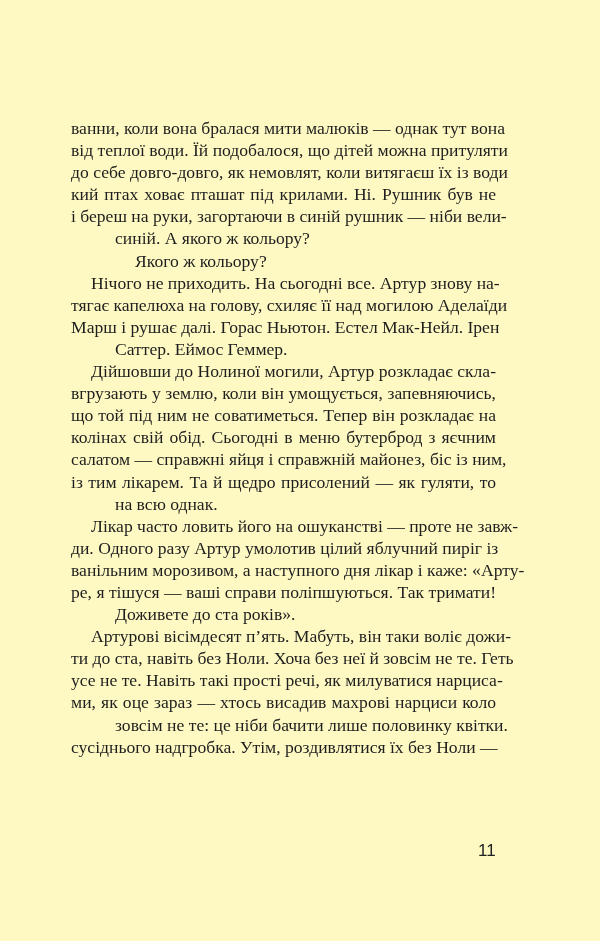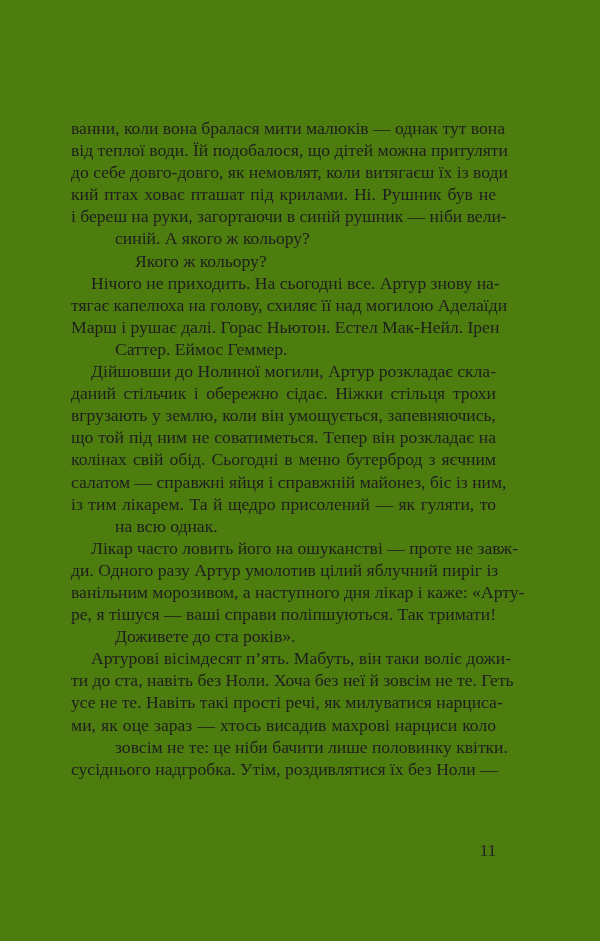--- a/index.html
+++ b/index.html
@@ -1,33 +1,33 @@
 <!DOCTYPE html>
 <html><head>
 <meta charset="utf-8">
 <style>
   html, body { margin: 0; padding: 0; background: #ffffff; }
   body { width: 600px; height: 941px; position: relative; overflow: hidden; }
   .page {
-    position: absolute; left: 0; top: 0; width: 600px; height: 941px; background: #4d7c0f;
+    position: absolute; left: 0; top: 0; width: 600px; height: 941px; background: #fef9c3;
   }
   .text-block {
     position: absolute; left: 71px; top: 117px; width: 425px;
     font-family: "Liberation Serif", "DejaVu Serif", serif;
     font-size: 17.6px; line-height: 22.1px; color: #1e1e1e;
   }
   .line {
     display: block; height: 22.1px; white-space: nowrap;
     text-align: justify; text-align-last: justify;
   }
   .line.last { text-align-last: left; margin-left: 44px; }
   .line.indent { text-indent: 20px; }
   .page-number {
-    position: absolute; left: 478px; top: 841px; width: 20px; text-align: center;
-    font-family: Liberation Serif, serif;
+    position: absolute; left: 478px; top: 841px; width: 20px; text-align: left;
+    font-family: Liberation Sans, sans-serif;
     font-size: 17px; color: #222;
   }
 </style>
 </head>
 <body>
 
 <div class="page">
   <div class="text-block" id="text-block">
       <div>
         <span class="line">ванни, коли вона бралася мити малюків — однак тут вона</span>
@@ -41,21 +41,20 @@
         <span class="line indent last">Якого ж кольору?</span>
       </div>
       <div>
         <span class="line indent">Нічого не приходить. На сьогодні все. Артур знову на-</span>
         <span class="line">тягає капелюха на голову, схиляє її над могилою Аделаїди</span>
         <span class="line">Марш і рушає далі. Горас Ньютон. Естел Мак-Нейл. Ірен</span>
         <span class="line last">Саттер. Еймос Геммер.</span>
       </div>
       <div>
         <span class="line indent">Дійшовши до Нолиної могили, Артур розкладає скла-</span>
-        <span class="line">даний стільчик і обережно сідає. Ніжки стільця трохи</span>
         <span class="line">вгрузають у землю, коли він умощується, запевняючись,</span>
         <span class="line">що той під ним не соватиметься. Тепер він розкладає на</span>
         <span class="line">колінах свій обід. Сьогодні в меню бутерброд з яєчним</span>
         <span class="line">салатом — справжні яйця і справжній майонез, біс із ним,</span>
         <span class="line">із тим лікарем. Та й щедро присолений — як гуляти, то</span>
         <span class="line last">на всю однак.</span>
       </div>
       <div>
         <span class="line indent">Лікар часто ловить його на ошуканстві — проте не завж-</span>
         <span class="line">ди. Одного разу Артур умолотив цілий яблучний пиріг із</span>

